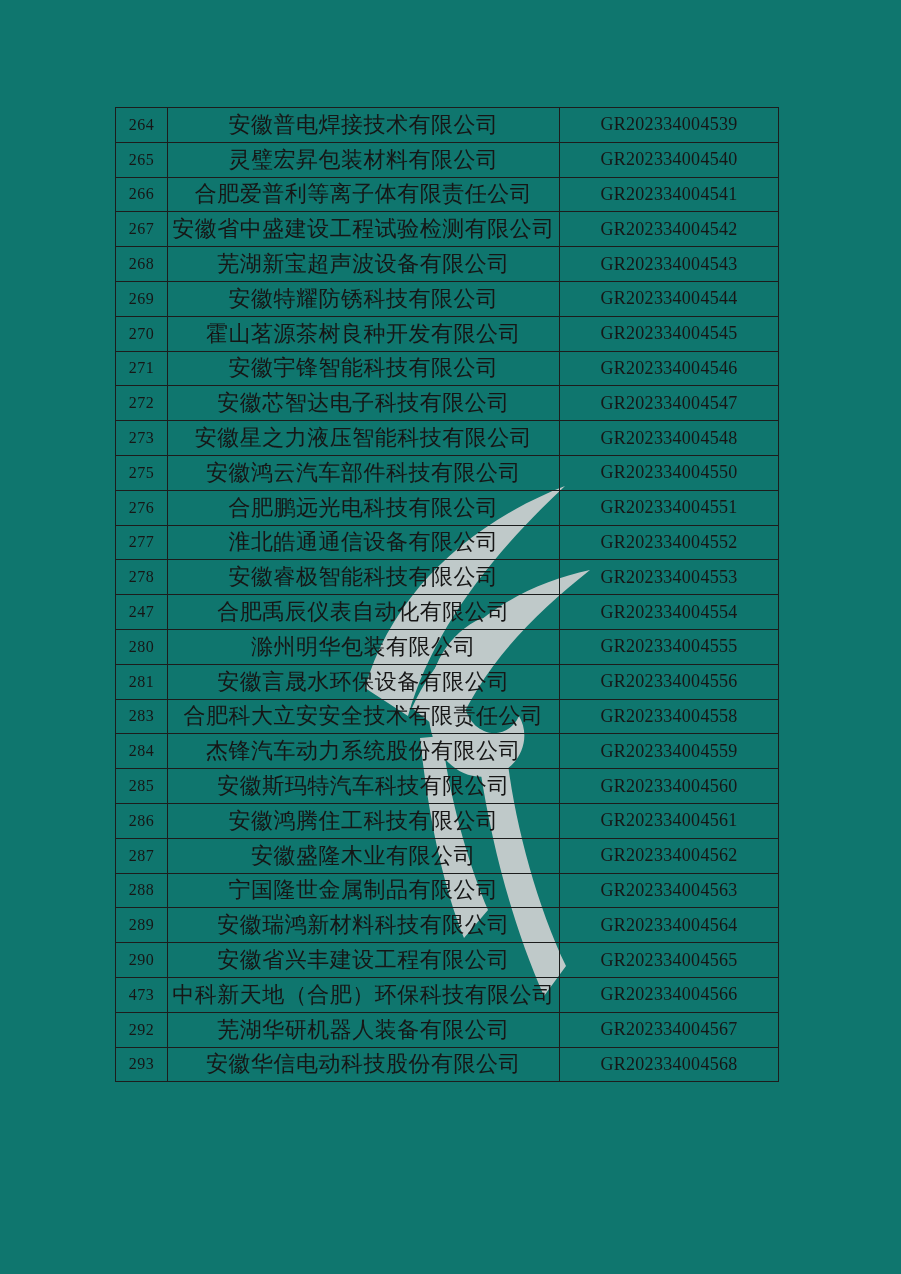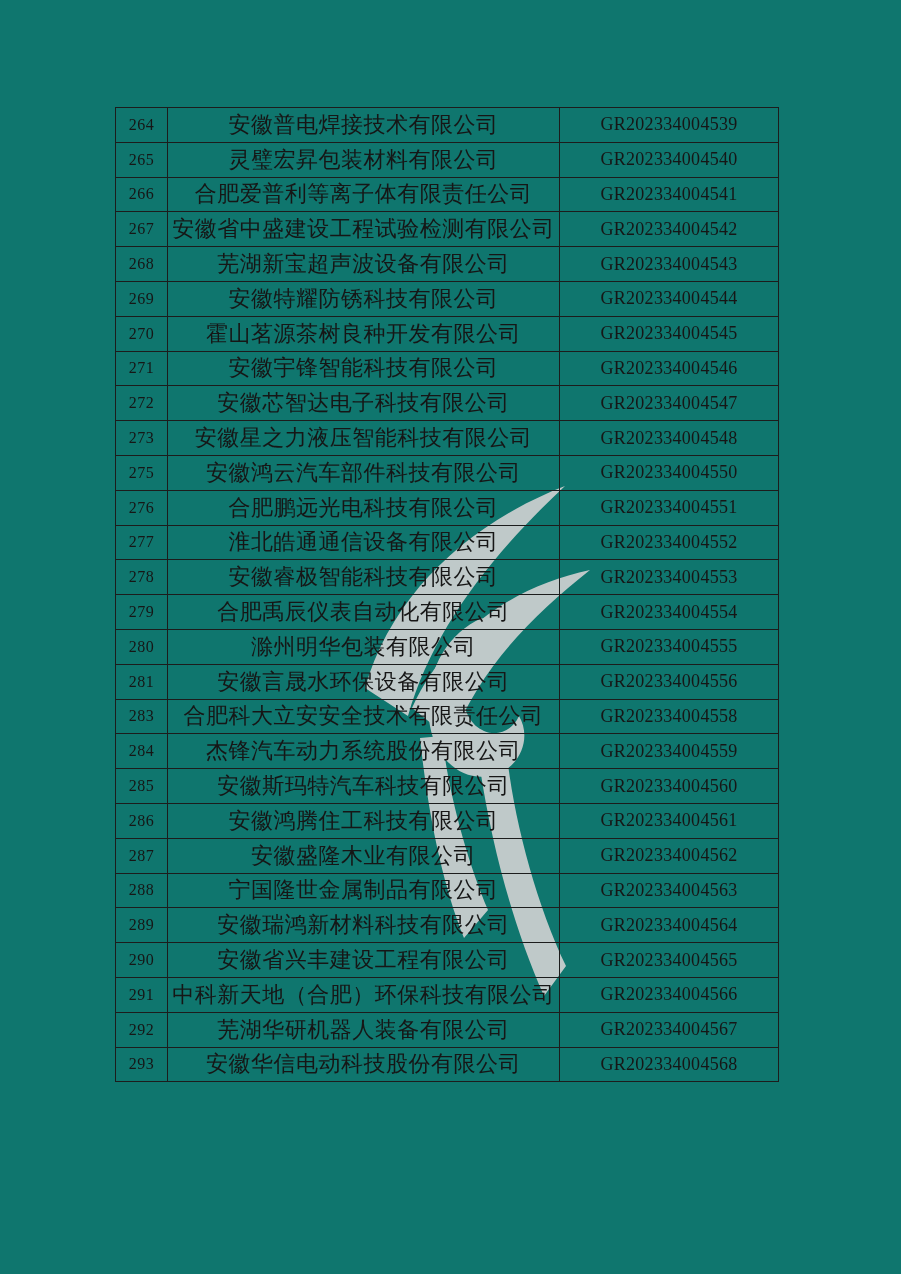--- a/index.html
+++ b/index.html
@@ -149,21 +149,21 @@
           <td class="num">277</td>
           <td class="name">淮北皓通通信设备有限公司</td>
           <td class="code">GR202334004552</td>
         </tr>
         <tr>
           <td class="num">278</td>
           <td class="name">安徽睿极智能科技有限公司</td>
           <td class="code">GR202334004553</td>
         </tr>
         <tr>
-          <td class="num">279</td>
+          <td class="num">247</td>
           <td class="name">合肥禹辰仪表自动化有限公司</td>
           <td class="code">GR202334004554</td>
         </tr>
         <tr>
           <td class="num">280</td>
           <td class="name">滁州明华包装有限公司</td>
           <td class="code">GR202334004555</td>
         </tr>
         <tr>
           <td class="num">281</td>
@@ -204,21 +204,21 @@
           <td class="num">289</td>
           <td class="name">安徽瑞鸿新材料科技有限公司</td>
           <td class="code">GR202334004564</td>
         </tr>
         <tr>
           <td class="num">290</td>
           <td class="name">安徽省兴丰建设工程有限公司</td>
           <td class="code">GR202334004565</td>
         </tr>
         <tr>
-          <td class="num">291</td>
+          <td class="num">473</td>
           <td class="name">中科新天地（合肥）环保科技有限公司</td>
           <td class="code">GR202334004566</td>
         </tr>
         <tr>
           <td class="num">292</td>
           <td class="name">芜湖华研机器人装备有限公司</td>
           <td class="code">GR202334004567</td>
         </tr>
         <tr>
           <td class="num">293</td>

